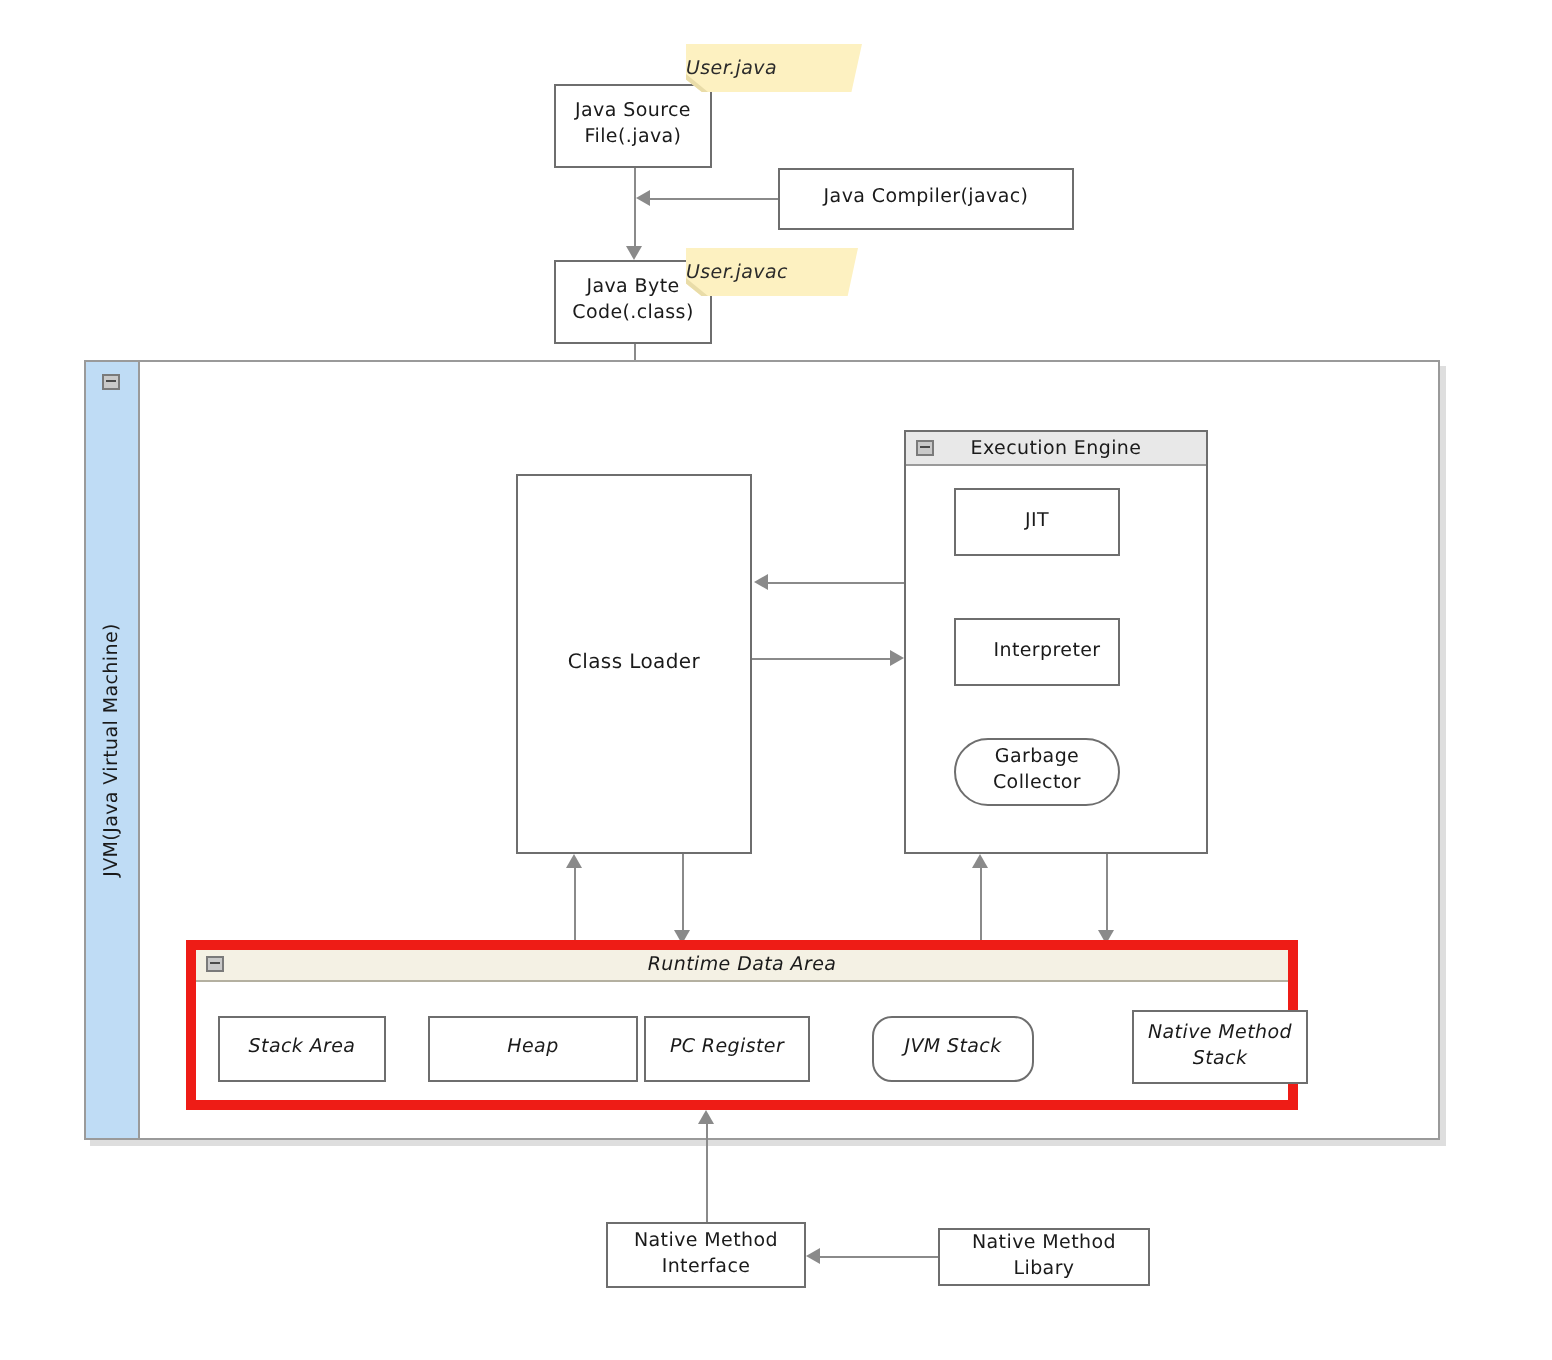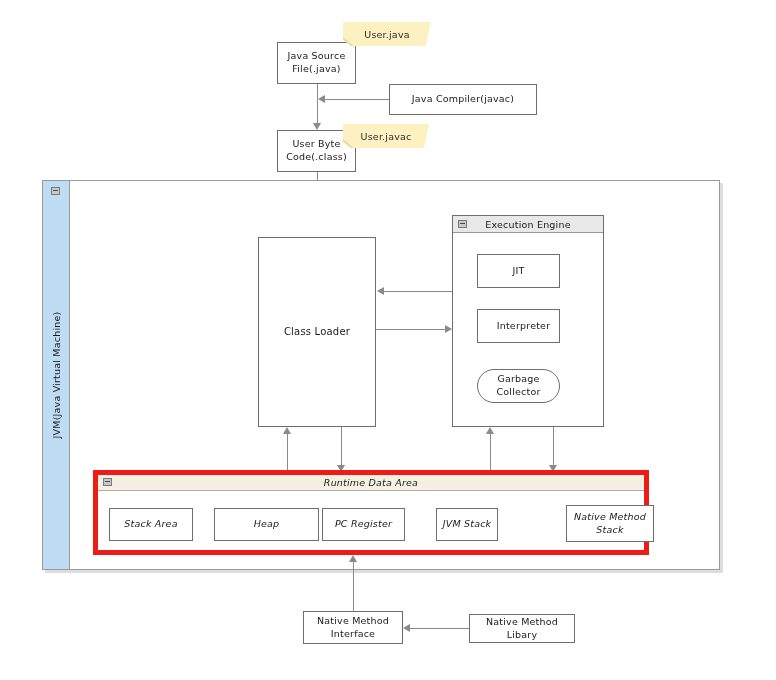--- a/index.html
+++ b/index.html
@@ -39,25 +39,26 @@
     padding: 2px 3px;
   }
 
   
   .sticky {
     position: absolute;
     box-sizing: border-box;
     background: #fdf1c1;
     display: flex;
     align-items: center;
-    justify-content: center;
+    justify-content: flex-start;
     font-size: 9.5px;
     color: #2b2b2b;
     letter-spacing: .2px;
     clip-path: polygon(0 0, 100% 0, 94% 100%, 9% 100%, 0 74%);
+    font-style: italic;
   }
   .sticky .fold {
     position: absolute;
     left: 0;
     bottom: 0;
     width: 11px;
     height: 9px;
     background: #e9dca8;
     clip-path: polygon(0 100%, 100% 100%, 0 0);
   }
@@ -191,21 +192,21 @@
 
   <div class="box" style="left:277px; top:42px; width:79px; height:42px;">Java Source File(.java)</div>
 
   <div class="sticky" style="left:343px; top:22px; width:88px; height:24px;">
     <span>User.java</span>
     <span class="fold"></span>
   </div>
 
   <div class="box" style="left:389px; top:84px; width:148px; height:31px;">Java Compiler(javac)</div>
 
-  <div class="box" style="left:277px; top:130px; width:79px; height:42px;">User Byte Code(.class)</div>
+  <div class="box" style="left:277px; top:130px; width:79px; height:42px;">Java Byte Code(.class)</div>
 
   <div class="sticky" style="left:343px; top:124px; width:86px; height:24px;">
     <span>User.javac</span>
     <span class="fold"></span>
   </div>
 
   <div class="conn v" style="left:317px; top:84px; height:39px;"></div>
   <div class="arrowhead down" style="left:313px; top:123px;"></div>
 
   <div class="conn h" style="left:325px; top:99px; width:64px;"></div>
@@ -222,21 +223,21 @@
   </div>
 
   <div class="box" style="left:258px; top:237px; width:118px; height:190px; font-size:10px;">Class Loader</div>
 
   <div class="panel" style="left:452px; top:215px; width:152px; height:212px;">
     <div class="panel-title">
       <span class="collapse-box" style="left:5px; top:4px;"></span>
       <span>Execution Engine</span>
     </div>
 
-    <div class="box" style="left:24px; top:38px; width:83px; height:34px;">JIT</div>
+    <div class="box" style="left:24px; top:28px; width:83px; height:34px;">JIT</div>
 
     <div class="box" style="left:24px; top:93px; width:83px; height:34px;padding-left:13px;">Interpreter</div>
 
     <div class="box" style="left:24px; top:153px; width:83px; height:34px;border-radius:17px;">Garbage Collector</div>
   </div>
 
   <div class="conn h" style="left:384px; top:291px; width:68px;"></div>
   <div class="arrowhead left" style="left:377px; top:287px;"></div>
 
   <div class="conn h" style="left:376px; top:329px; width:69px;"></div>
@@ -259,21 +260,21 @@
       <span class="collapse-box" style="left:5px; top:3px;"></span>
       <span>Runtime Data Area</span>
     </div>
 
     <div class="box" style="left:11px; top:33px; width:84px; height:33px;">Stack Area</div>
 
     <div class="box" style="left:116px; top:33px; width:105px; height:33px;">Heap</div>
 
     <div class="box" style="left:224px; top:33px; width:83px; height:33px;">PC Register</div>
 
-    <div class="box" style="left:338px; top:33px; width:62px; height:33px;">JVM Stack</div>
+    <div class="box" style="left:338px; top:33px; width:81px; height:33px;border-radius:10px;">JVM Stack</div>
 
     <div class="box" style="left:468px; top:30px; width:88px; height:37px;">Native Method Stack</div>
   </div>
 
   <div class="box" style="left:303px; top:611px; width:100px; height:33px;">Native Method Interface</div>
 
   <div class="box" style="left:469px; top:614px; width:106px; height:29px;">Native Method Libary</div>
 
   <div class="conn v" style="left:353px; top:562px; height:49px;"></div>
   <div class="arrowhead up" style="left:349px; top:555px;"></div>

